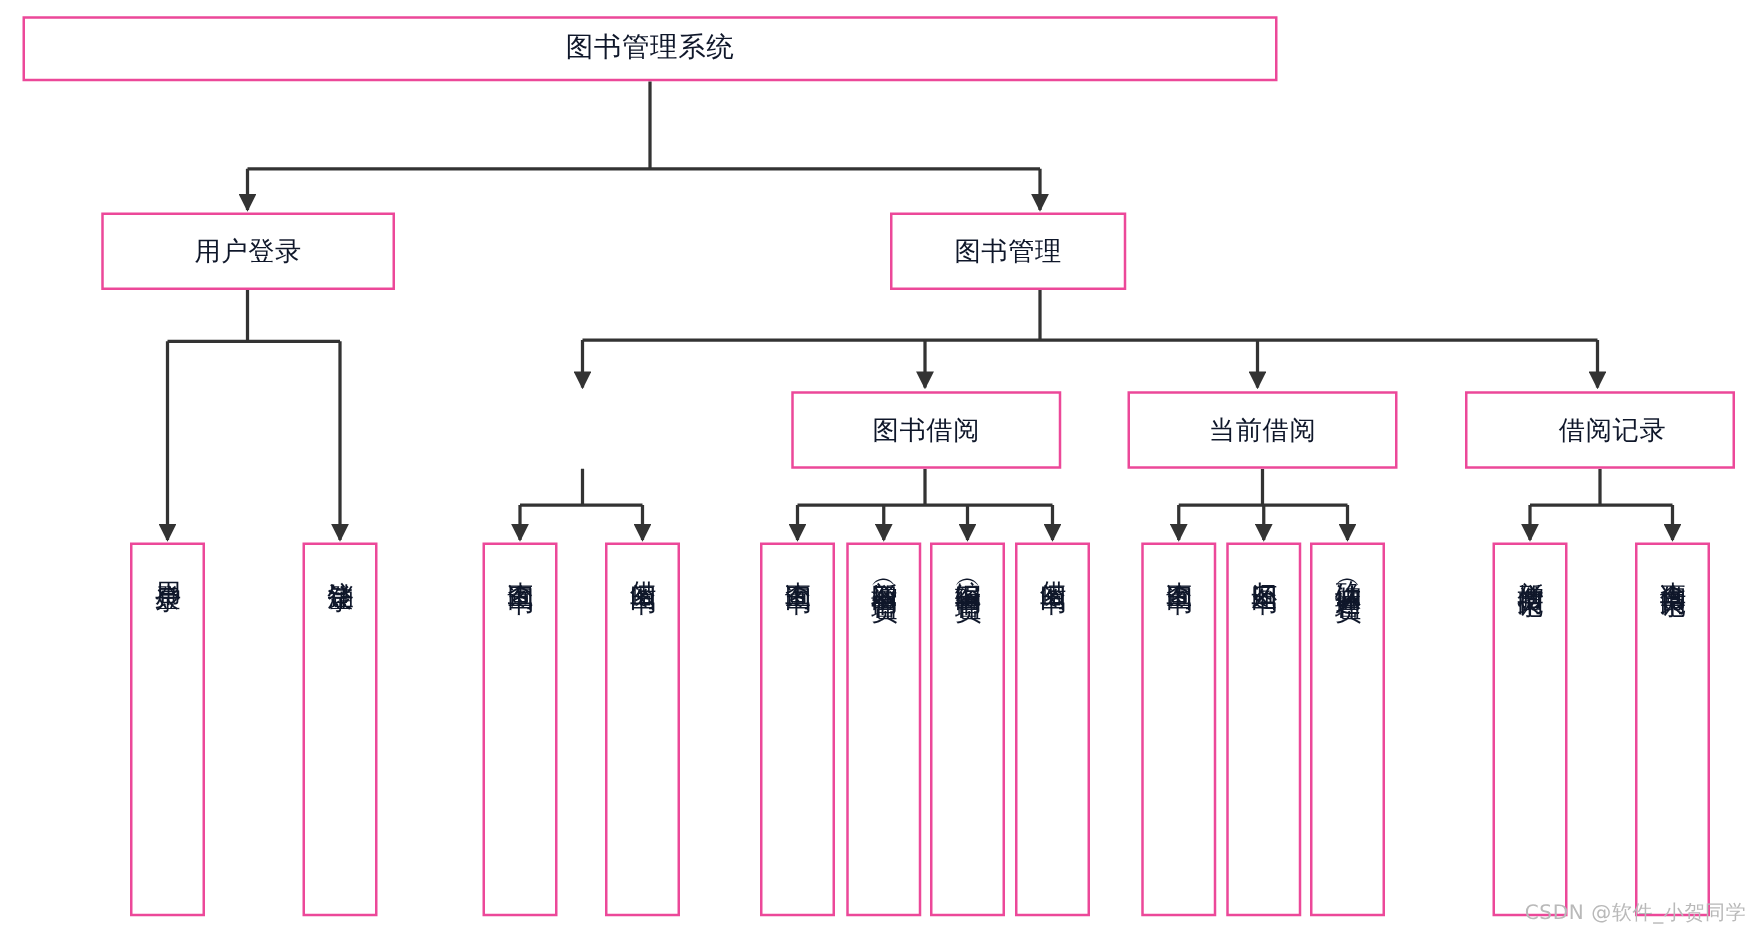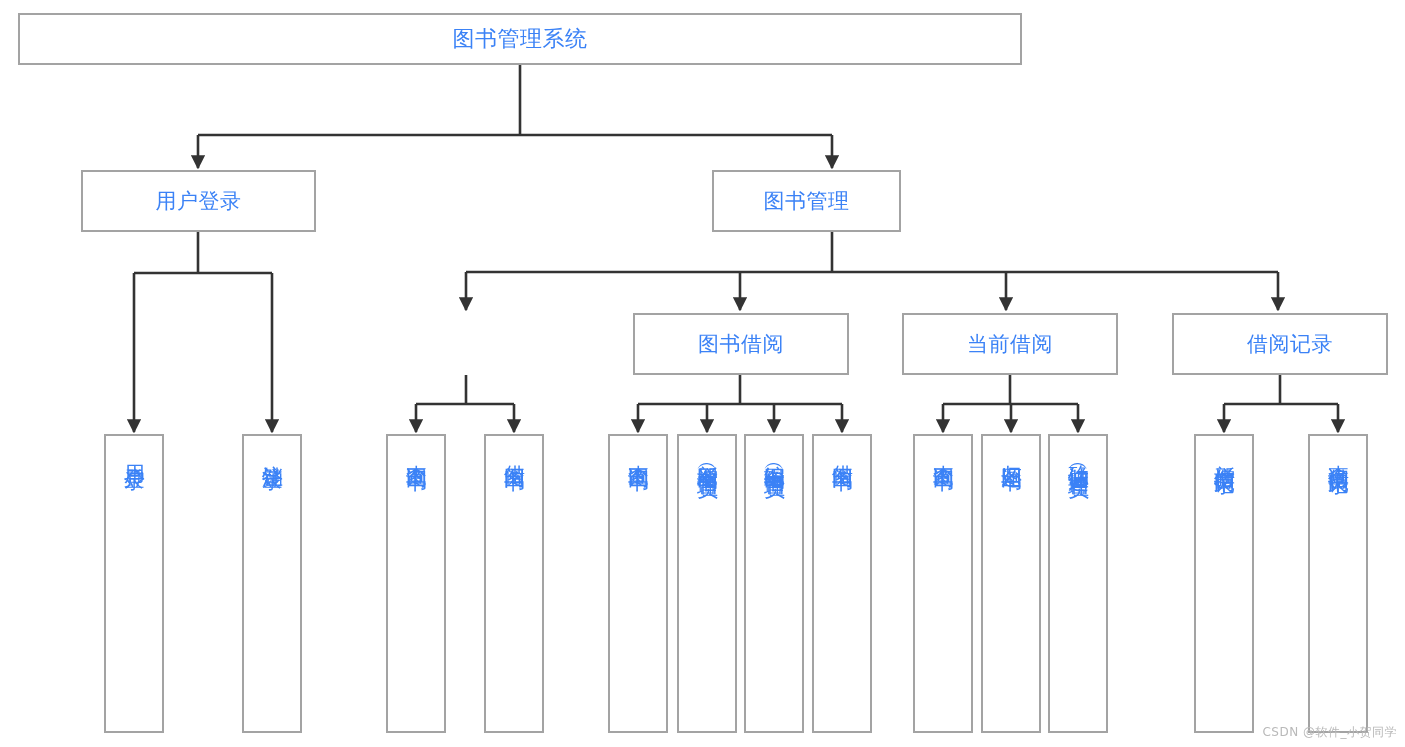--- a/index.html
+++ b/index.html
@@ -23,25 +23,25 @@
     left: 0;
     top: 0;
     width: 1405px;
     height: 747px;
     pointer-events: none;
   }
   .node {
     position: absolute;
     box-sizing: border-box;
     background: #ffffff;
-    border: 2px solid #a3a3a3;
+    border: 2px solid #ec4899;
     display: flex;
     align-items: center;
     justify-content: center;
-    color: #3b82f6;
+    color: #0f172a;
   }
   .node-label {
     display: block;
     text-align: center;
     line-height: 1.28;
     letter-spacing: 0.5px;
   }
   
   .node.horiz .node-label {
     font-size: 21px;
@@ -61,21 +61,21 @@
     text-orientation: upright;
     font-size: 21px;
     line-height: 1.1;
     letter-spacing: 2px;
     white-space: nowrap;
   }
   #watermark {
     position: absolute;
     right: 8px;
     bottom: 6px;
-    font-size: 12px;
+    font-size: 16px;
     color: #b9b9b9;
     letter-spacing: 0.5px;
     user-select: none;
     white-space: nowrap;
   }
 </style>
 </head>
 <body>
 
 <div id="diagram-root">

